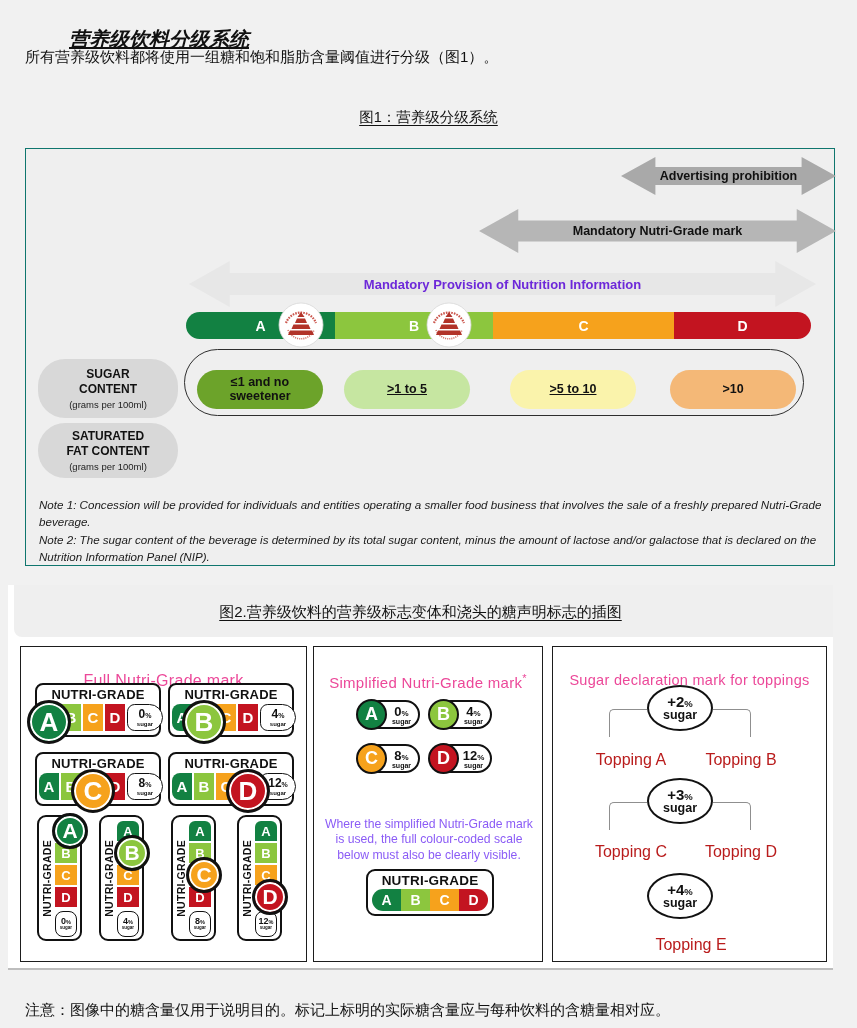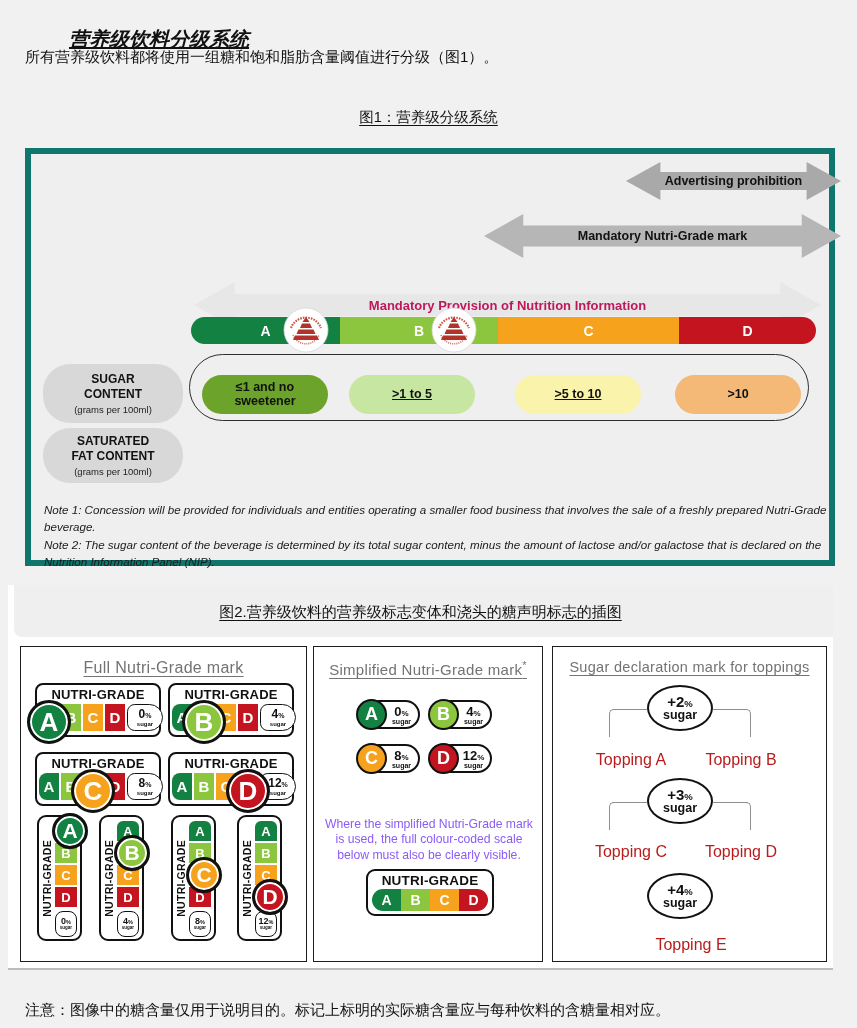--- a/index.html
+++ b/index.html
@@ -13,27 +13,27 @@
   .abs { position:absolute; }
 
   
   .doc-title { left:25px; top:26px; font-size:20px; font-weight:bold; font-style:italic; text-decoration:underline;margin-left:44px; }
   .intro     { left:25px; top:48px; font-size:15px; }
   .figcap    { left:0; width:857px; text-align:center; font-size:14.5px; text-decoration:underline; text-underline-offset:3px; }
   .figcap1   { top:108px; }
   .bottom-note { left:25px; top:1001px; font-size:15px; }
 
   
-  .fig1-box { left:25px; top:148px; width:810px; height:418px; background:#efefef; border:6px solid #0f766e; }
+  .fig1-box { left:25px; top:148px; width:810px; height:418px; background:#efefef; border:1px solid #0f766e; }
   .arrow { display:flex; align-items:center; justify-content:center; font-weight:bold; }
   .arrow.ad   { left:595px; top:8px;   width:215px; height:38px; font-size:12.5px;
                 clip-path:polygon(0 50%,16% 0,16% 26%,84% 26%,84% 0,100% 50%,84% 100%,84% 74%,16% 74%,16% 100%); }
   .arrow.mark { left:453px; top:60px;  width:357px; height:44px; font-size:12.5px;
                 clip-path:polygon(0 50%,11% 0,11% 26%,89% 26%,89% 0,100% 50%,89% 100%,89% 74%,11% 74%,11% 100%); }
-  .arrow.info { left:163px; top:128px; width:627px; height:46px; font-size:13px; color:#be185d;
+  .arrow.info { left:163px; top:112px; width:627px; height:46px; font-size:13px; color:#6d28d9;
                 clip-path:polygon(0 50%,6.5% 0,6.5% 26%,93.5% 26%,93.5% 0,100% 50%,93.5% 100%,93.5% 74%,6.5% 74%,6.5% 100%); }
 
   .grade-bar { left:160px; top:163px; width:625px; height:27px; display:flex; border-radius:14px; overflow:hidden; }
   .seg { display:flex; align-items:center; justify-content:center; color:#fff; font-weight:bold; font-size:14px; }
   .seg.sA { width:149px; } .seg.sB { width:158px; } .seg.sC { width:181px; } .seg.sD { width:137px; }
   .hcs { width:46px; height:46px; top:153px; }
 
   .thr-label { left:12px; width:140px; background:#d8d8d8; border-radius:27px; display:flex; flex-direction:column;
                align-items:center; justify-content:center; text-align:center; }
   .thr-label .l1 { font-weight:bold; font-size:12px; line-height:1.25; }
@@ -48,22 +48,22 @@
 
   
   .fig2-white { left:8px; top:585px; width:825px; height:385px; background:#ffffff; border-bottom:2px solid #bdbdbd; }
   .fig2-strip { left:6px; top:0; width:819px; height:52px; background:#efefef; border-radius:0 0 0 8px; }
   .figcap2 { left:0; top:18px; width:825px; text-align:center; font-size:15px; text-decoration:underline; text-underline-offset:3px; color:#111; }
 
   .panel { top:61px; height:316px; background:#fff; border:1.5px solid #1d1d1d; }
   .p1 { left:12px;  width:287px; }
   .p2 { left:305px; width:230px; }
   .p3 { left:544px; width:275px; }
-  .ptitle { left:0; top:12px; width:100%; text-align:center; font-size:16px; color:#737373;
-            text-decoration:underline; text-underline-offset:3px; letter-spacing:.3px; }
+  .ptitle { left:0; top:25px; width:100%; text-align:center; font-size:16px; color:#ec4899;
+            text-underline-offset:3px; letter-spacing:.3px; }
   .p2 .ptitle { font-size:15px; } .p3 .ptitle { font-size:14.5px; }
   .ptitle sup { font-size:11px; text-decoration:none; }
 
   
   .hmark { position:absolute; width:126px; height:54px; background:#fff; border:2px solid #111; border-radius:8px; }
   .hm-title { text-align:center; font-weight:bold; font-size:13px; letter-spacing:.2px; margin-top:2px; }
   .hm-row { display:flex; gap:2px; margin:2px 2px 0 2px; height:27px; }
   .gbox { width:20px; height:27px; display:flex; align-items:center; justify-content:center;
           color:#fff; font-weight:bold; font-size:15px; flex:none; }
   .gbox.first { border-radius:8px 0 0 8px; }

